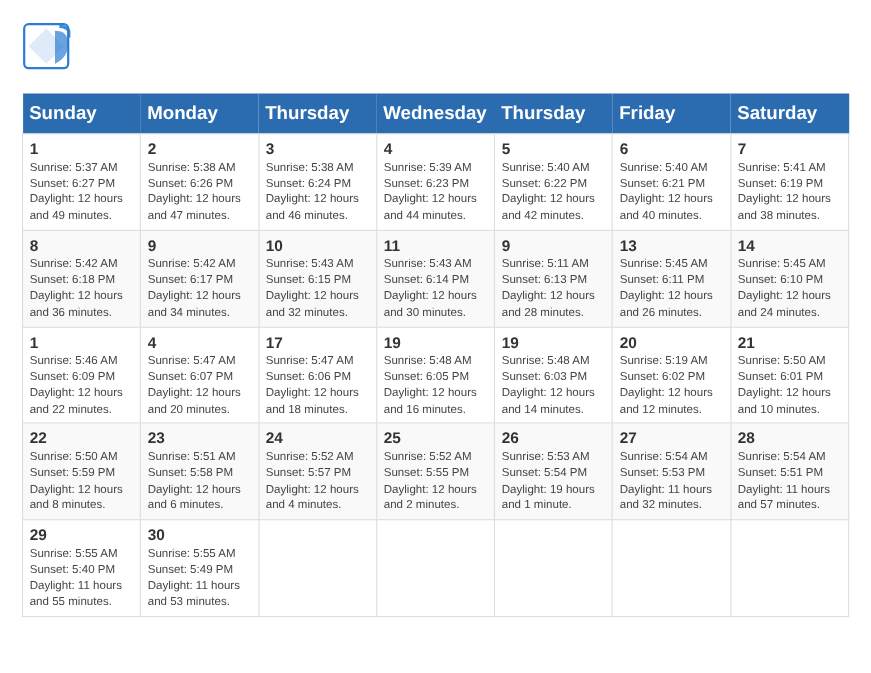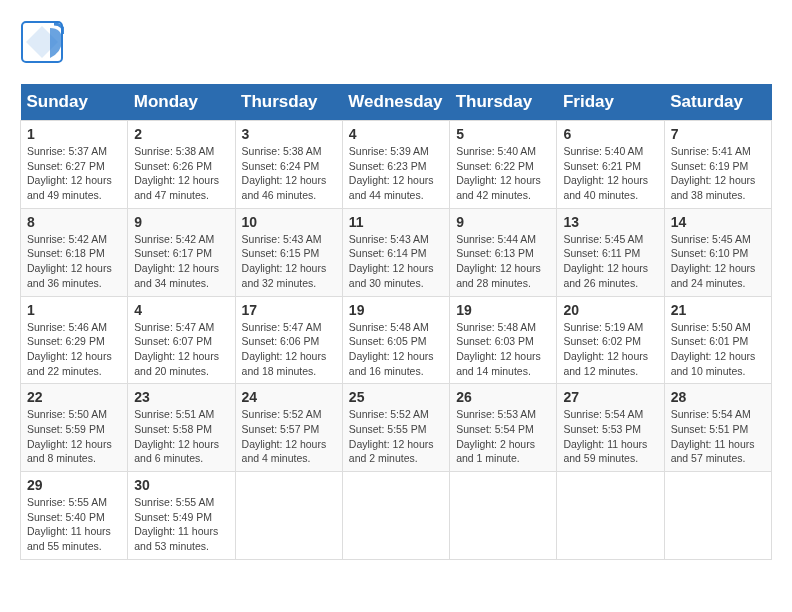--- a/index.html
+++ b/index.html
@@ -214,21 +214,21 @@
         <span class="day-number">11</span>
         <div class="day-info">
           <span>Sunrise: 5:43 AM</span><br>
           <span>Sunset: 6:14 PM</span><br>
           <span>Daylight: 12 hours and 30 minutes.</span>
         </div>
       </td>
         <td>
         <span class="day-number">9</span>
         <div class="day-info">
-          <span>Sunrise: 5:44 AM</span><br>
+          <span>Sunrise: 5:11 AM</span><br>
           <span>Sunset: 6:13 PM</span><br>
           <span>Daylight: 12 hours and 28 minutes.</span>
         </div>
       </td>
         <td>
         <span class="day-number">13</span>
         <div class="day-info">
           <span>Sunrise: 5:45 AM</span><br>
           <span>Sunset: 6:11 PM</span><br>
           <span>Daylight: 12 hours and 26 minutes.</span>
@@ -241,21 +241,21 @@
           <span>Sunset: 6:10 PM</span><br>
           <span>Daylight: 12 hours and 24 minutes.</span>
         </div>
       </td>
       </tr>
       <tr>
         <td>
         <span class="day-number">1</span>
         <div class="day-info">
           <span>Sunrise: 5:46 AM</span><br>
-          <span>Sunset: 6:29 PM</span><br>
+          <span>Sunset: 6:09 PM</span><br>
           <span>Daylight: 12 hours and 22 minutes.</span>
         </div>
       </td>
         <td>
         <span class="day-number">4</span>
         <div class="day-info">
           <span>Sunrise: 5:47 AM</span><br>
           <span>Sunset: 6:07 PM</span><br>
           <span>Daylight: 12 hours and 20 minutes.</span>
         </div>
@@ -332,29 +332,29 @@
           <span>Sunrise: 5:52 AM</span><br>
           <span>Sunset: 5:55 PM</span><br>
           <span>Daylight: 12 hours and 2 minutes.</span>
         </div>
       </td>
         <td>
         <span class="day-number">26</span>
         <div class="day-info">
           <span>Sunrise: 5:53 AM</span><br>
           <span>Sunset: 5:54 PM</span><br>
-          <span>Daylight: 2 hours and 1 minute.</span>
+          <span>Daylight: 19 hours and 1 minute.</span>
         </div>
       </td>
         <td>
         <span class="day-number">27</span>
         <div class="day-info">
           <span>Sunrise: 5:54 AM</span><br>
           <span>Sunset: 5:53 PM</span><br>
-          <span>Daylight: 11 hours and 59 minutes.</span>
+          <span>Daylight: 11 hours and 32 minutes.</span>
         </div>
       </td>
         <td>
         <span class="day-number">28</span>
         <div class="day-info">
           <span>Sunrise: 5:54 AM</span><br>
           <span>Sunset: 5:51 PM</span><br>
           <span>Daylight: 11 hours and 57 minutes.</span>
         </div>
       </td>

